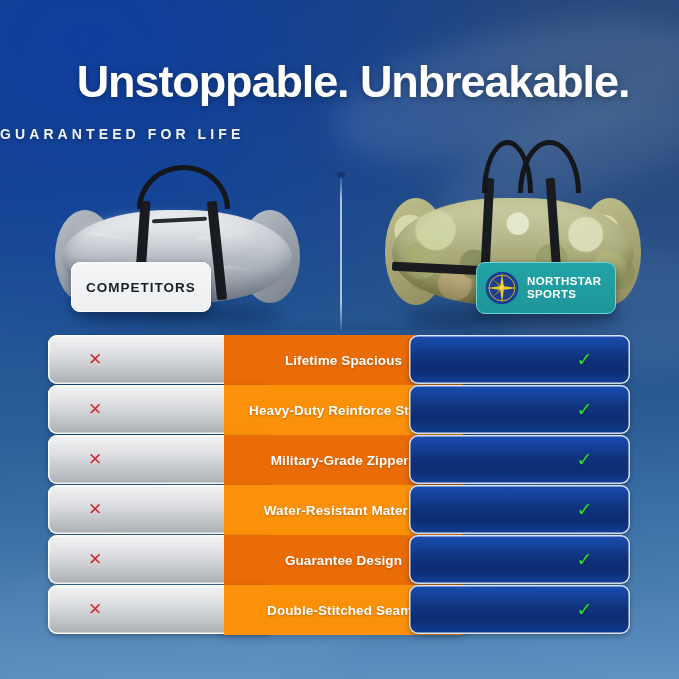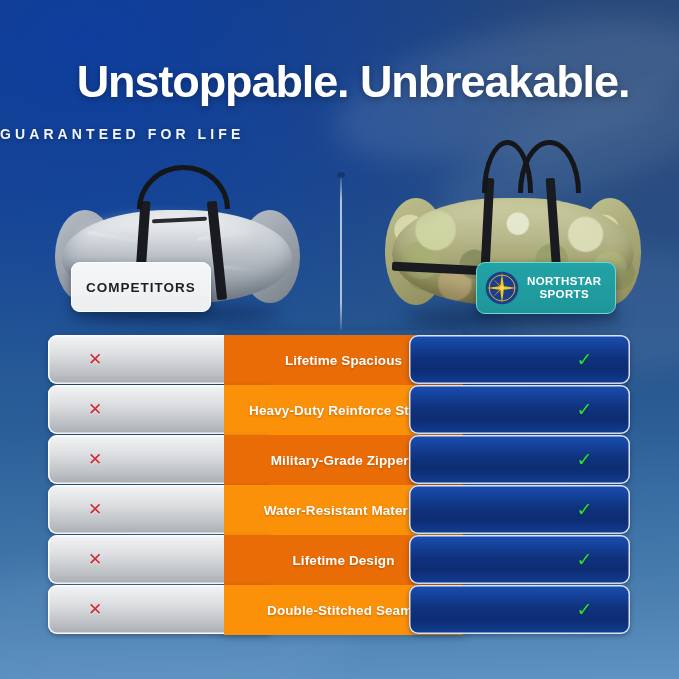--- a/index.html
+++ b/index.html
@@ -122,21 +122,20 @@
     position:absolute;left:476px;top:262px;width:140px;height:52px;
     background:linear-gradient(180deg,#22a3a6 0%,#1e9699 100%);
     border:1.5px solid #6fd6d4;border-radius:9px;
     box-shadow:0 3px 9px rgba(6,20,48,.40);
     display:flex;align-items:center;gap:8px;padding-left:8px;box-sizing:border-box;
   }
   .ns-logo{position:relative;width:34px;height:34px;flex:0 0 34px;}
   .ns-text{
     color:#ffffff;font-size:11.5px;font-weight:700;line-height:13.5px;
     letter-spacing:.35px;
-    text-align:center;
   }
 
   
   .table{position:absolute;left:0;top:330px;width:679px;height:308px;}
   .orangecol{
     position:absolute;left:224px;top:330px;width:239px;height:302px;
     box-shadow:0 3px 10px rgba(8,22,52,.35);
   }
   .row{position:absolute;left:0;width:679px;height:50px;}
   .cell-bad{
@@ -288,21 +287,21 @@
       <div class="cell-feature sh-light">Water-Resistant Material</div>
       <div class="cell-good">
         <span class="ckmark">✓</span>
       </div>
     </div>
 
     <div class="row" style="top:205px;">
       <div class="cell-bad">
         <span class="xmark">✕</span>
       </div>
-      <div class="cell-feature sh-dark">Lifetime Design</div>
+      <div class="cell-feature sh-dark">Guarantee Design</div>
       <div class="cell-good">
         <span class="ckmark">✓</span>
       </div>
     </div>
 
     <div class="row" style="top:255px;">
       <div class="cell-bad">
         <span class="xmark">✕</span>
       </div>
       <div class="cell-feature sh-light">Double-Stitched Seams</div>

